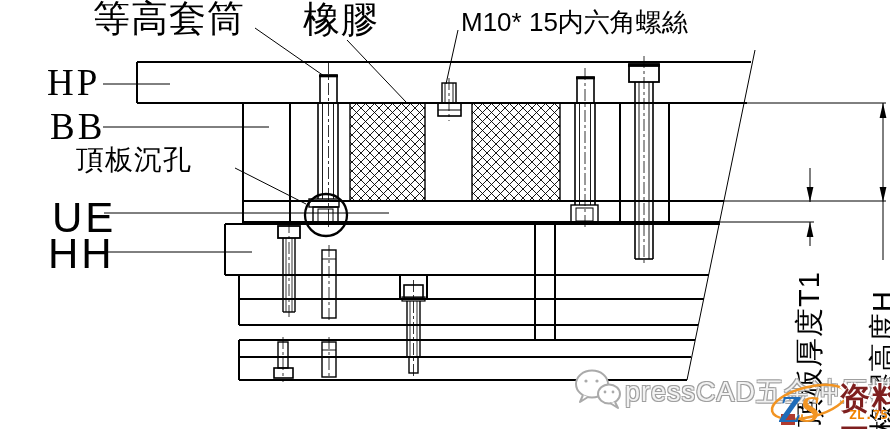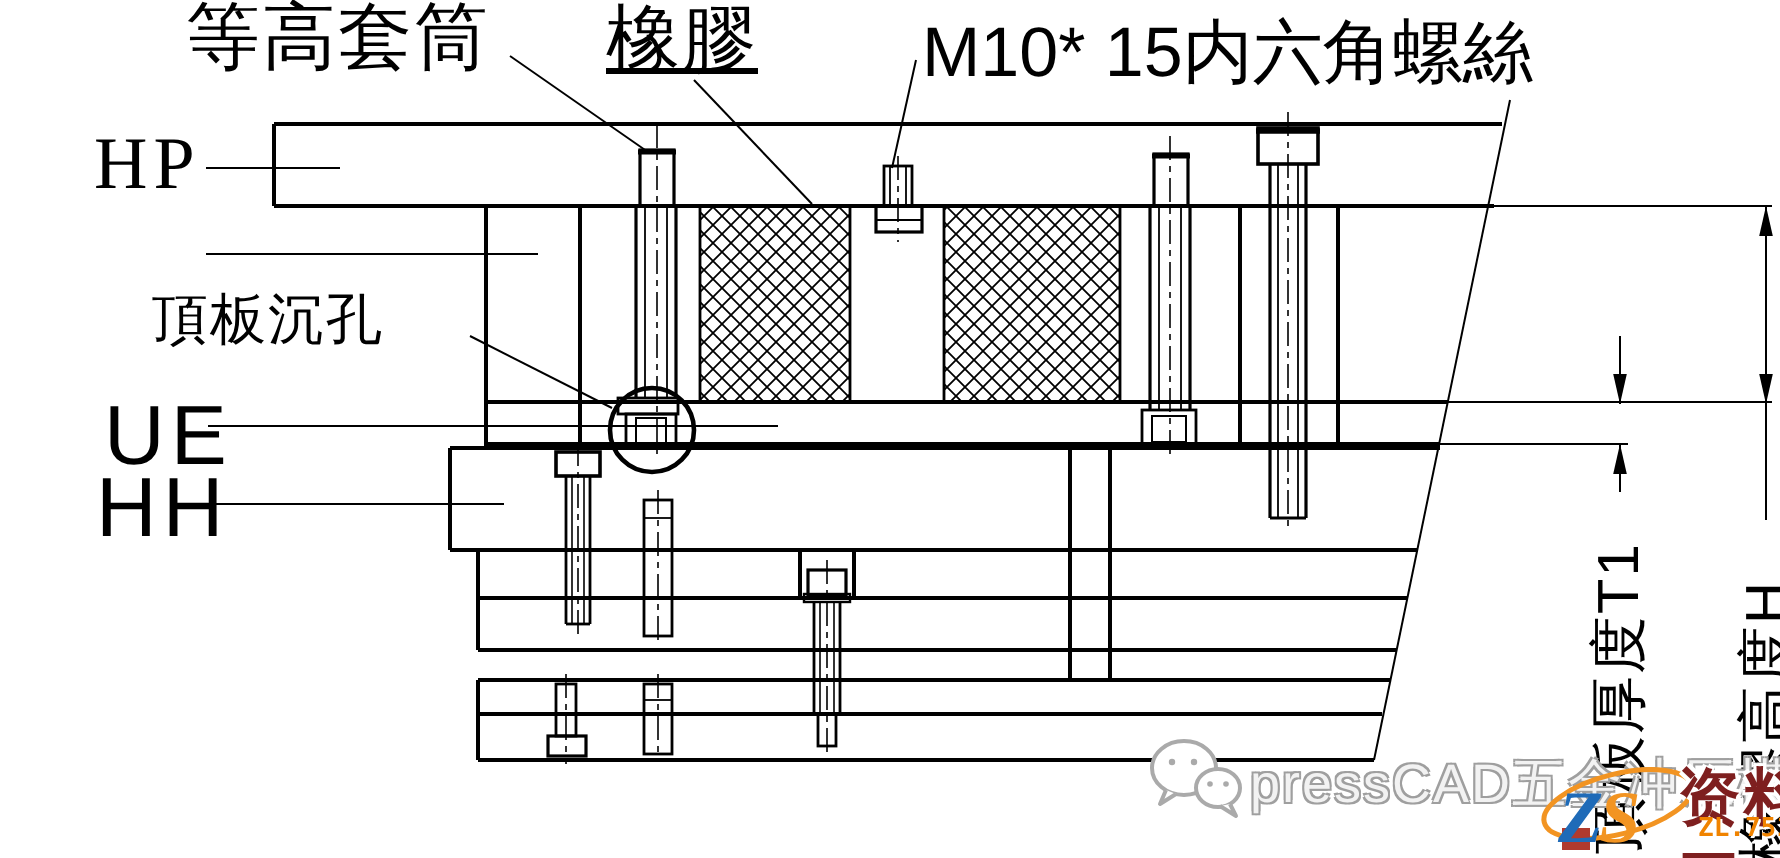--- a/index.html
+++ b/index.html
@@ -192,25 +192,26 @@
     </g>
     <g fill="#000" stroke="none">
       <polygon points="846,103 842.6,118 849.4,118"></polygon>
       <polygon points="846,202 842.6,187 849.4,187"></polygon>
       <polygon points="773,202 769.6,187 776.4,187"></polygon>
       <polygon points="773,222 769.6,237 776.4,237"></polygon>
     </g>
   </svg>
 
   <div class="lbl cjk" style="left:56px;top:0px;font-size:37px;">等高套筒</div>
-  <div class="lbl cjk" style="left:266px;top:1px;font-size:37px;text-decoration:underline;">橡膠</div>
-  <div class="lbl cjk" style="left:424px;top:9px;font-size:35px;letter-spacing:0px;">M10* 15内六角螺絲</div>
+  <div class="lbl cjk" style="left:266px;top:1px;font-size:37px;">橡膠</div>
+  <div class="lbl cjk" style="left:424px;top:9px;font-size:26px;letter-spacing:0px;">M10* 15内六角螺絲</div>
   <div class="lbl cjk" style="left:39px;top:145px;font-size:28px;">頂板沉孔</div>
 
   <div class="lbl serifcap" style="left:10px;top:64px;text-align:right;">HP</div>
+  <div class="lbl serifcap" style="left:13px;top:108px;">BB</div>
   <div class="lbl sanscap" style="left:15px;top:196px;">UE</div>
   <div class="lbl sanscap" style="left:11px;top:232px;">HH</div>
 
   <div class="rot" style="left:753px;top:427px;">頂板厚度T1</div>
   <div class="rot" style="left:827px;top:432px;">橡膠高度H</div>
 
   <svg id="wechat-icon" width="50" height="44" viewBox="0 0 50 44">
     <ellipse cx="19" cy="16" rx="16" ry="13.5" fill="#fff" stroke="#aaa" stroke-width="2"></ellipse>
     <path d="M10,27 L7,34 L15,29" fill="#fff" stroke="#aaa" stroke-width="2" stroke-linejoin="round"></path>
     <circle cx="13" cy="13" r="1.6" fill="#aaa"></circle>

